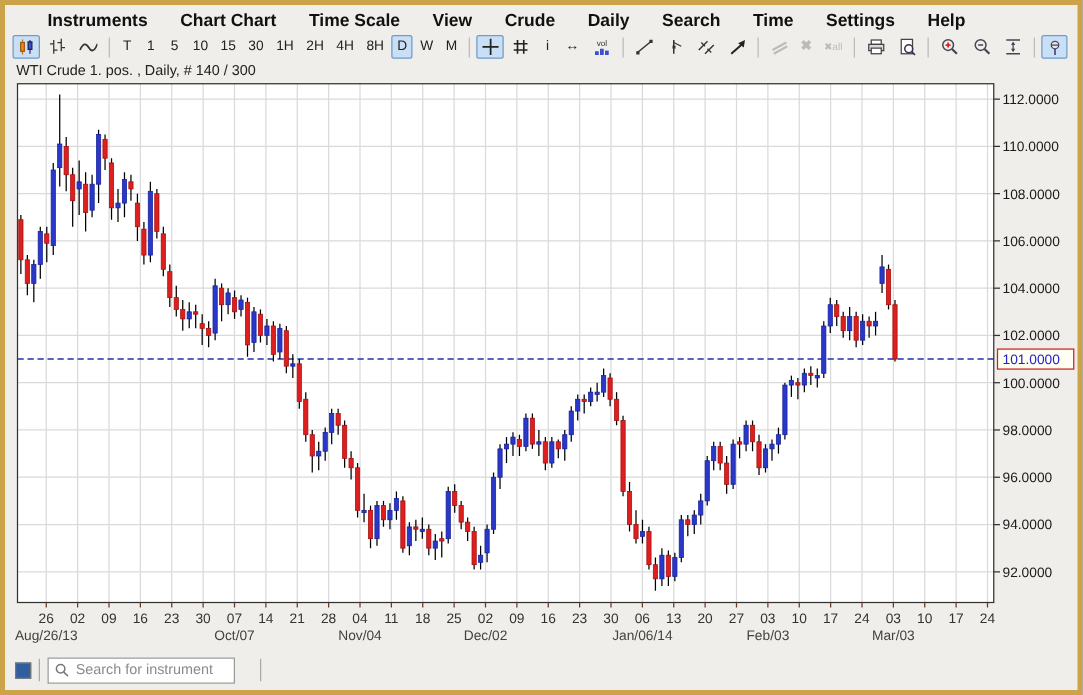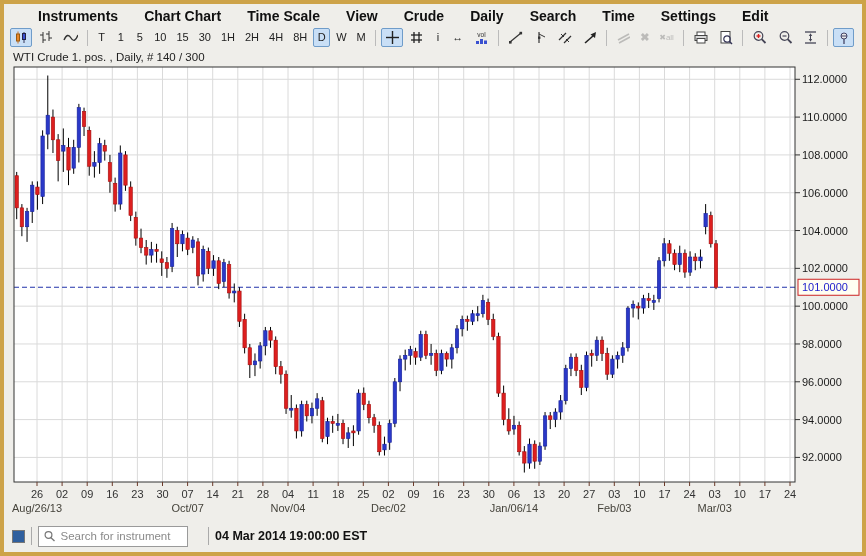--- a/index.html
+++ b/index.html
@@ -68,21 +68,21 @@
   <div class="menubar" id="menubar">
       <span class="menu-item">Instruments</span>
       <span class="menu-item">Chart Chart</span>
       <span class="menu-item">Time Scale</span>
       <span class="menu-item">View</span>
       <span class="menu-item">Crude</span>
       <span class="menu-item">Daily</span>
       <span class="menu-item">Search</span>
       <span class="menu-item">Time</span>
       <span class="menu-item">Settings</span>
-      <span class="menu-item">Edit</span>
+      <span class="menu-item">Help</span>
     </div>
 
   <div class="toolbar">
     <span class="tbtn sel">
         <svg width="15" height="15">
           <line x1="4" y1="1.5" x2="4" y2="13.5" stroke="#c87020"></line>
           <rect x="2.5" y="4" width="3" height="7" fill="#e8882a" stroke="#9a5a10"></rect>
           <line x1="10" y1="2" x2="10" y2="13" stroke="#333355"></line>
           <rect x="8.5" y="3.5" width="3" height="6" fill="#3a50d0" stroke="#222244"></rect>
         </svg>
@@ -653,16 +653,15 @@
     <span class="sq-btn"></span>
     <span class="ssep"></span>
     <span class="searchbox">
       <svg width="13" height="13">
           <circle cx="5.5" cy="5" r="3.4" fill="none" stroke="#777" stroke-width="1.2"></circle>
           <line x1="8" y1="7.7" x2="11.5" y2="11" stroke="#777" stroke-width="1.3"></line>
         </svg>
       <input type="text" placeholder="Search for instrument" style="">
     </span>
     <span class="ssep sep-before-time"></span>
-    <span class="time-text">04 Mar 2014 19:00:00 EST</span>
   </div>
 
 </div>
 
 </body></html>

